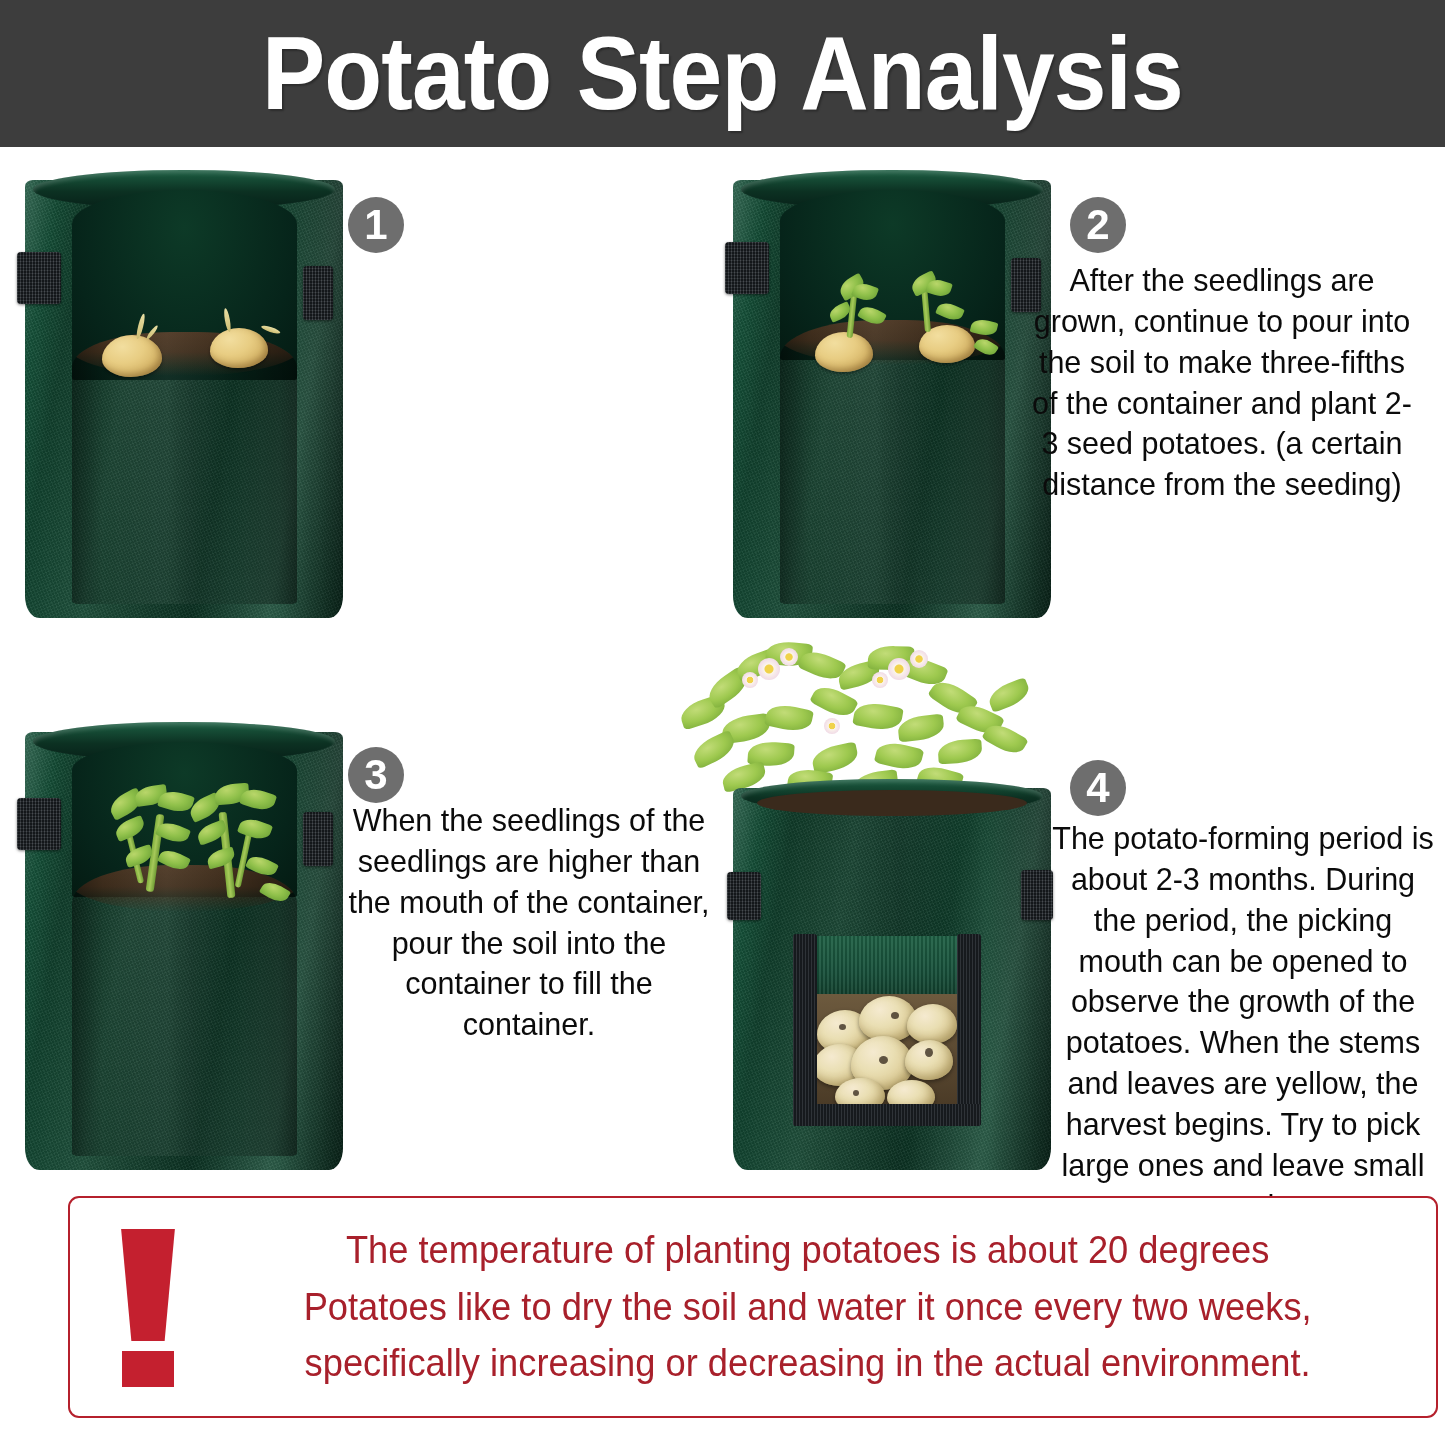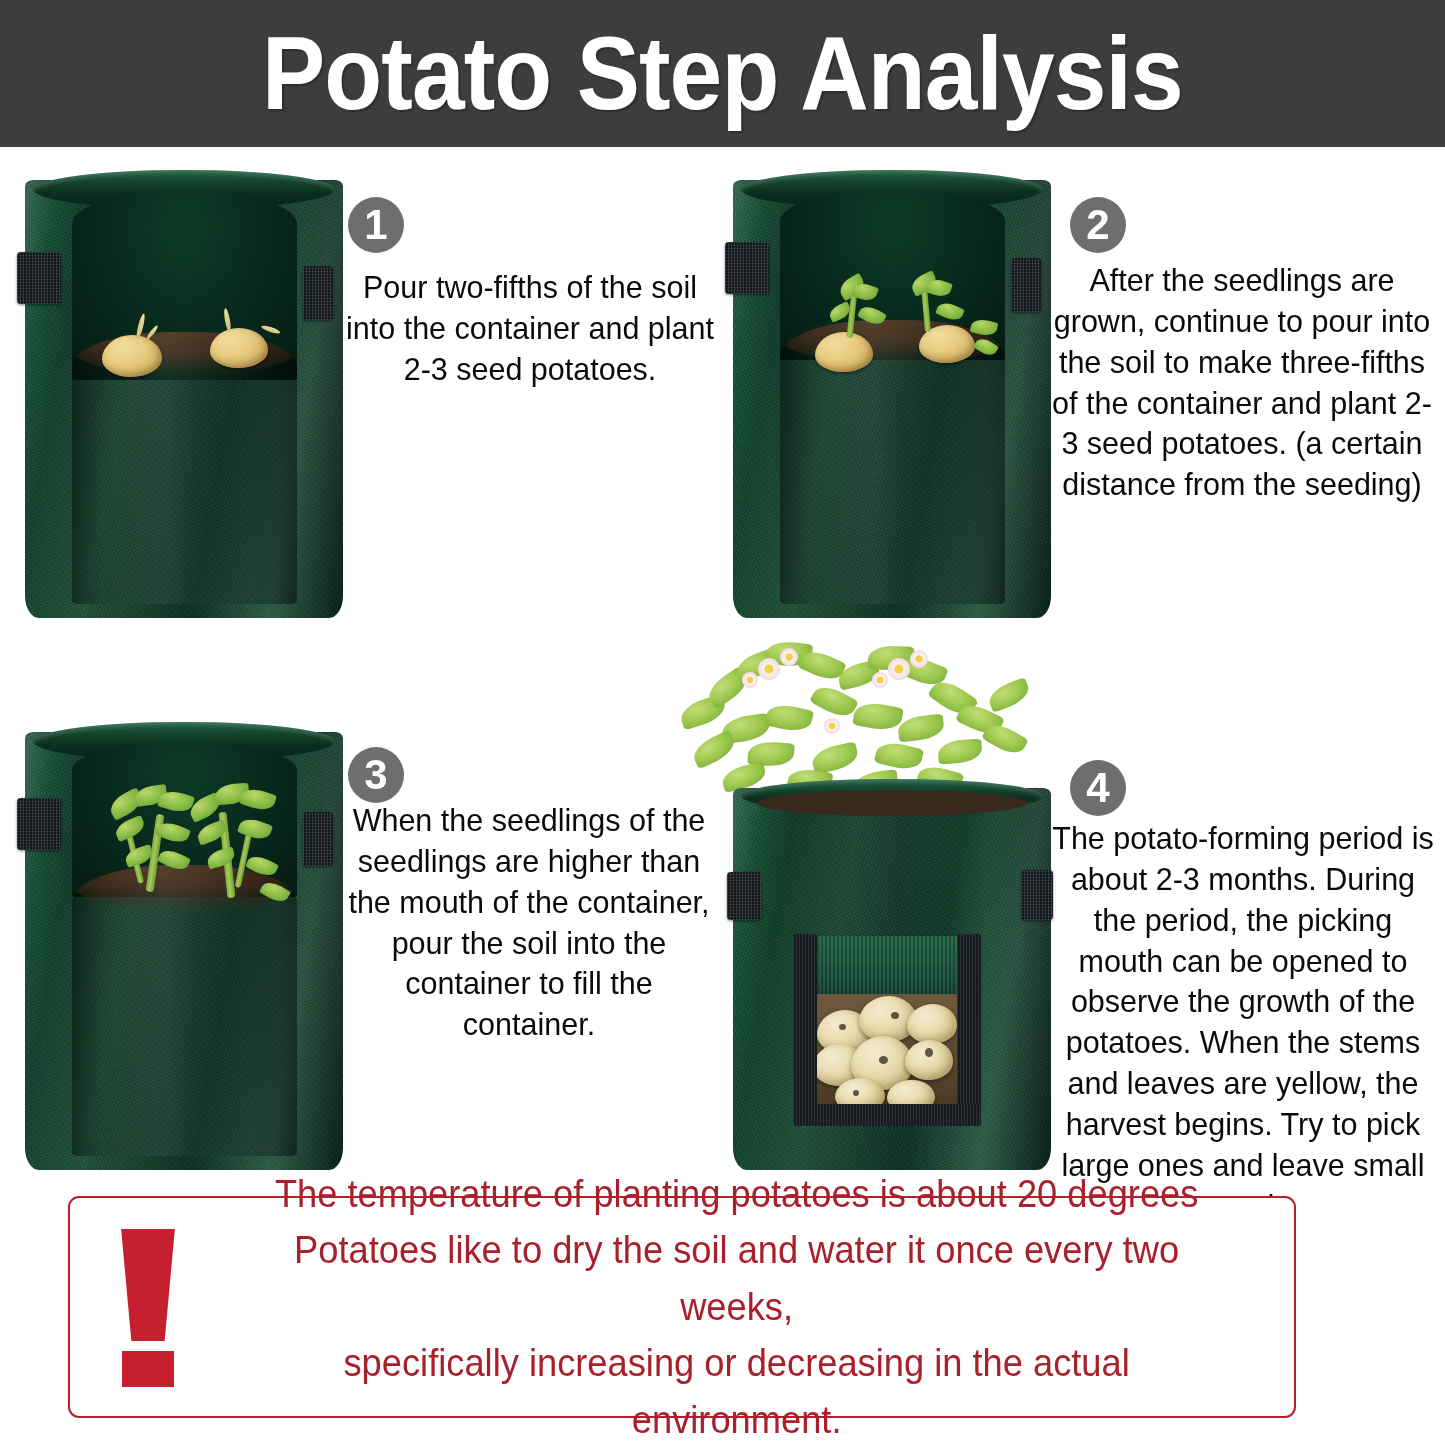--- a/index.html
+++ b/index.html
@@ -221,21 +221,21 @@
   .spud-spot {
     position: absolute;
     border-radius: 50%;
     background: rgba(40,28,16,0.72);
   }
 
   
   .warning-box {
     position: absolute;
     left: 68px; top: 1196px;
-    width: 1228px; height: 222px;
+    width: 1370px; height: 222px;
     border: 2px solid #b5202c;
     border-radius: 11px;
     background: #ffffff;
     display: flex;
     align-items: center;
   }
   .warn-icon {
     position: relative;
     width: 96px; height: 168px;
     margin-left: 30px;
@@ -291,21 +291,20 @@
 
     <div class="seed-potato" style="left:185px; top:148px; width:58px; height:40px;"></div>
     <div class="sprout" style="left:202px; top:128px; width:5px; height:24px; transform:rotate(-10deg);"></div>
     <div class="sprout" style="left:235px; top:147px; width:20px; height:5px; transform:rotate(18deg);"></div>
 
     <div class="handle" style="left:-8px; top:72px; width:44px; height:52px;"></div>
     <div class="handle" style="left:278px; top:86px; width:30px; height:54px;"></div>
   </div>
 
   <div class="badge" style="left:348px; top:47px;">1</div>
-  <div class="step-text" style="left:345px; top:117px; width:370px;">Pour two-fifths of the soil into the container and plant 2-3 seed potatoes.</div>
 </div>
 
 <div class="step" style="left:722px; top:150px; width:723px; height:500px;">
 
   <div class="bag" style="left:11px; top:30px; width:318px; height:438px;">
     <div class="bag-body"></div>
     <div class="bag-rim"></div>
     <div class="bag-interior" style="left:47px; top:10px; width:225px; height:170px;"></div>
 
     <div class="soil" style="left:47px; top:140px; width:225px; height:284px;">
@@ -326,21 +325,21 @@
     <div class="leaf" style="left:194px; top:100px; width:24px; height:16px; transform:rotate(18deg);"></div>
     <div class="leaf" style="left:204px; top:124px; width:26px; height:15px; transform:rotate(24deg);"></div>
     <div class="leaf" style="left:238px; top:140px; width:26px; height:15px; transform:rotate(14deg);"></div>
     <div class="leaf" style="left:242px; top:160px; width:22px; height:14px; transform:rotate(34deg);"></div>
 
     <div class="handle" style="left:-8px; top:62px; width:44px; height:52px;"></div>
     <div class="handle" style="left:278px; top:78px; width:30px; height:54px;"></div>
   </div>
 
   <div class="badge" style="left:348px; top:47px;">2</div>
-  <div class="step-text" style="left:330px; top:110px; width:380px;">After the seedlings are grown, continue to pour into the soil to make three-fifths of the container and plant 2-3 seed potatoes. (a certain distance from the seeding)</div>
+  <div class="step-text" style="left:310px; top:110px; width:380px;">After the seedlings are grown, continue to pour into the soil to make three-fifths of the container and plant 2-3 seed potatoes. (a certain distance from the seeding)</div>
 </div>
 
 <div class="step" style="left:0; top:700px; width:722px; height:500px;">
 
   <div class="bag" style="left:25px; top:32px; width:318px; height:438px;">
     <div class="bag-body"></div>
     <div class="bag-rim"></div>
     <div class="bag-interior" style="left:47px; top:10px; width:225px; height:155px;"></div>
 
     <div class="soil" style="left:47px; top:133px; width:225px; height:291px;">

